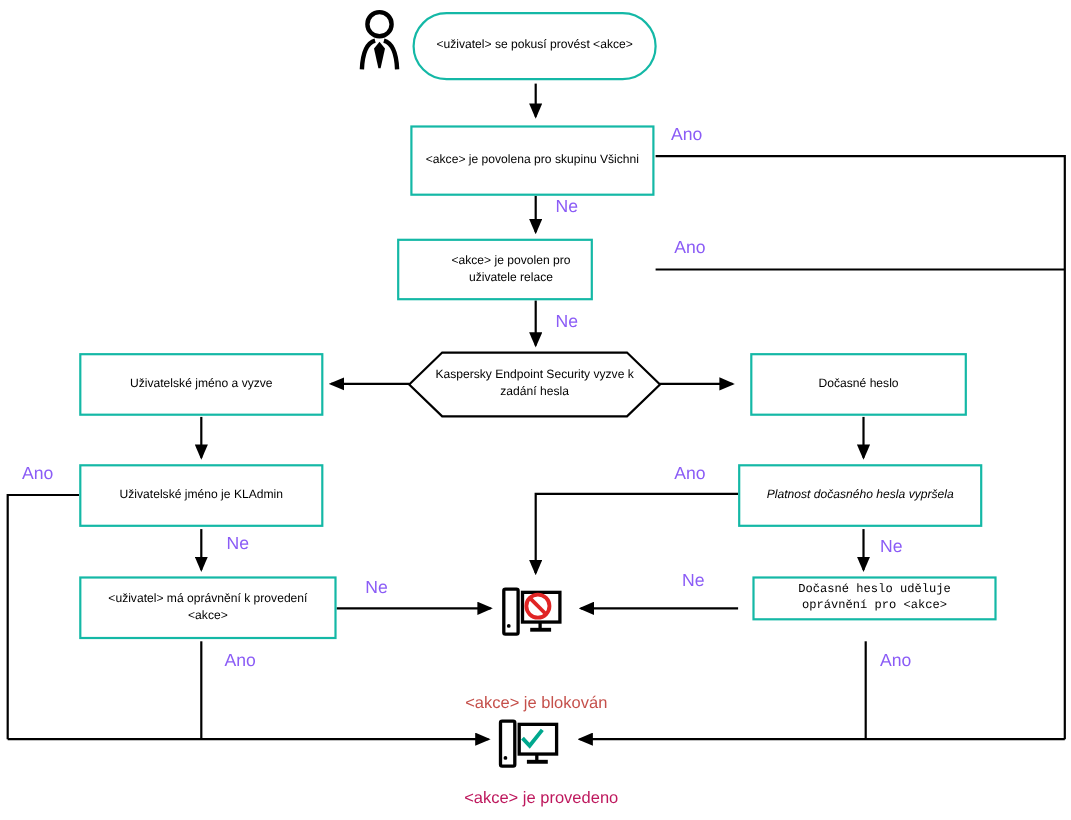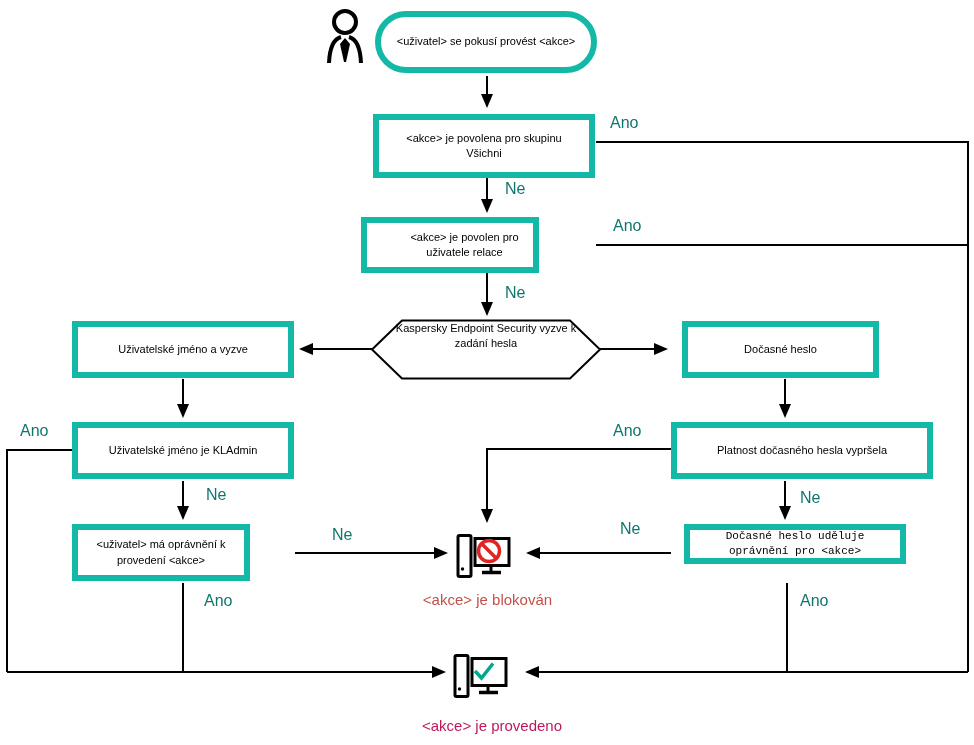--- a/index.html
+++ b/index.html
@@ -2,36 +2,36 @@
 <html><head>
 <meta charset="utf-8">
 <style>
   html,body{margin:0;padding:0;background:#fff;}
   #canvas{
     position:relative;width:974px;height:745px;background:#fff;overflow:hidden;
     font-family:"Liberation Sans", sans-serif;
   }
   svg{position:absolute;left:0;top:0;}
   .node{
-    position:absolute;box-sizing:border-box;border:6px solid #14b8a6;background:#fff;
+    position:absolute;box-sizing:border-box;border:2px solid #14b8a6;background:#fff;
     display:flex;align-items:center;justify-content:center;text-align:center;
     font-size:11px;line-height:1.4;color:#000;padding:2px 10px;
   }
   .stadium{border-radius:32px;}
   .hex-text{
-    position:absolute;box-sizing:border-box;display:flex;justify-content:center;
+    position:absolute;box-sizing:border-box;display:flex;align-items:center;justify-content:center;
     text-align:center;font-size:11px;line-height:1.4;color:#000;background:transparent;border:none;
   }
   .edge-label{
-    position:absolute;font-size:16px;color:#0f766e;white-space:nowrap;
+    position:absolute;font-size:16px;color:#8b5cf6;white-space:nowrap;
   }
   .status-label{
     position:absolute;font-size:15px;text-align:center;white-space:nowrap;
   }
-  .status-blocked{color:#c5504b;}
+  .status-blocked{color:#c5504b;margin-top:40px;}
   .status-executed{color:#be185d;}
 </style>
 </head>
 <body>
 
 <div id="canvas">
 
   <svg width="974" height="745" viewBox="0 0 974 745">
     <defs>
       <marker id="arr" markerUnits="userSpaceOnUse" markerWidth="14" markerHeight="12" refX="12" refY="6" orient="auto">
@@ -126,29 +126,29 @@
   </div>
 
   <div class="node" style="left:72px;top:321px;width:222px;height:57px;">
     <span>Uživatelské jméno a vyzve</span>
   </div>
 
   <div class="node" style="left:72px;top:422px;width:222px;height:57px;">
     <span>Uživatelské jméno je KLAdmin</span>
   </div>
 
-  <div class="node" style="left:72px;top:524px;width:178px;height:57px;">
+  <div class="node" style="left:72px;top:524px;width:234px;height:57px;">
     <span>&lt;uživatel&gt; má oprávnění k provedení &lt;akce&gt;</span>
   </div>
 
   <div class="node" style="left:682px;top:321px;width:197px;height:57px;">
     <span>Dočasné heslo</span>
   </div>
 
-  <div class="node" style="left:671px;top:422px;width:262px;height:57px;">
+  <div class="node" style="left:671px;top:422px;width:222px;height:57px;font-style:italic;">
     <span>Platnost dočasného hesla vypršela</span>
   </div>
 
   <div class="node" style="left:684px;top:524px;width:222px;height:40px;font-family:Liberation Mono, monospace;">
     <span>Dočasné heslo uděluje oprávnění pro &lt;akce&gt;</span>
   </div>
 
   <div class="edge-label" style="left:610px;top:114px;">Ano</div>
   <div class="edge-label" style="left:505px;top:180px;">Ne</div>
   <div class="edge-label" style="left:613px;top:217px;">Ano</div>

